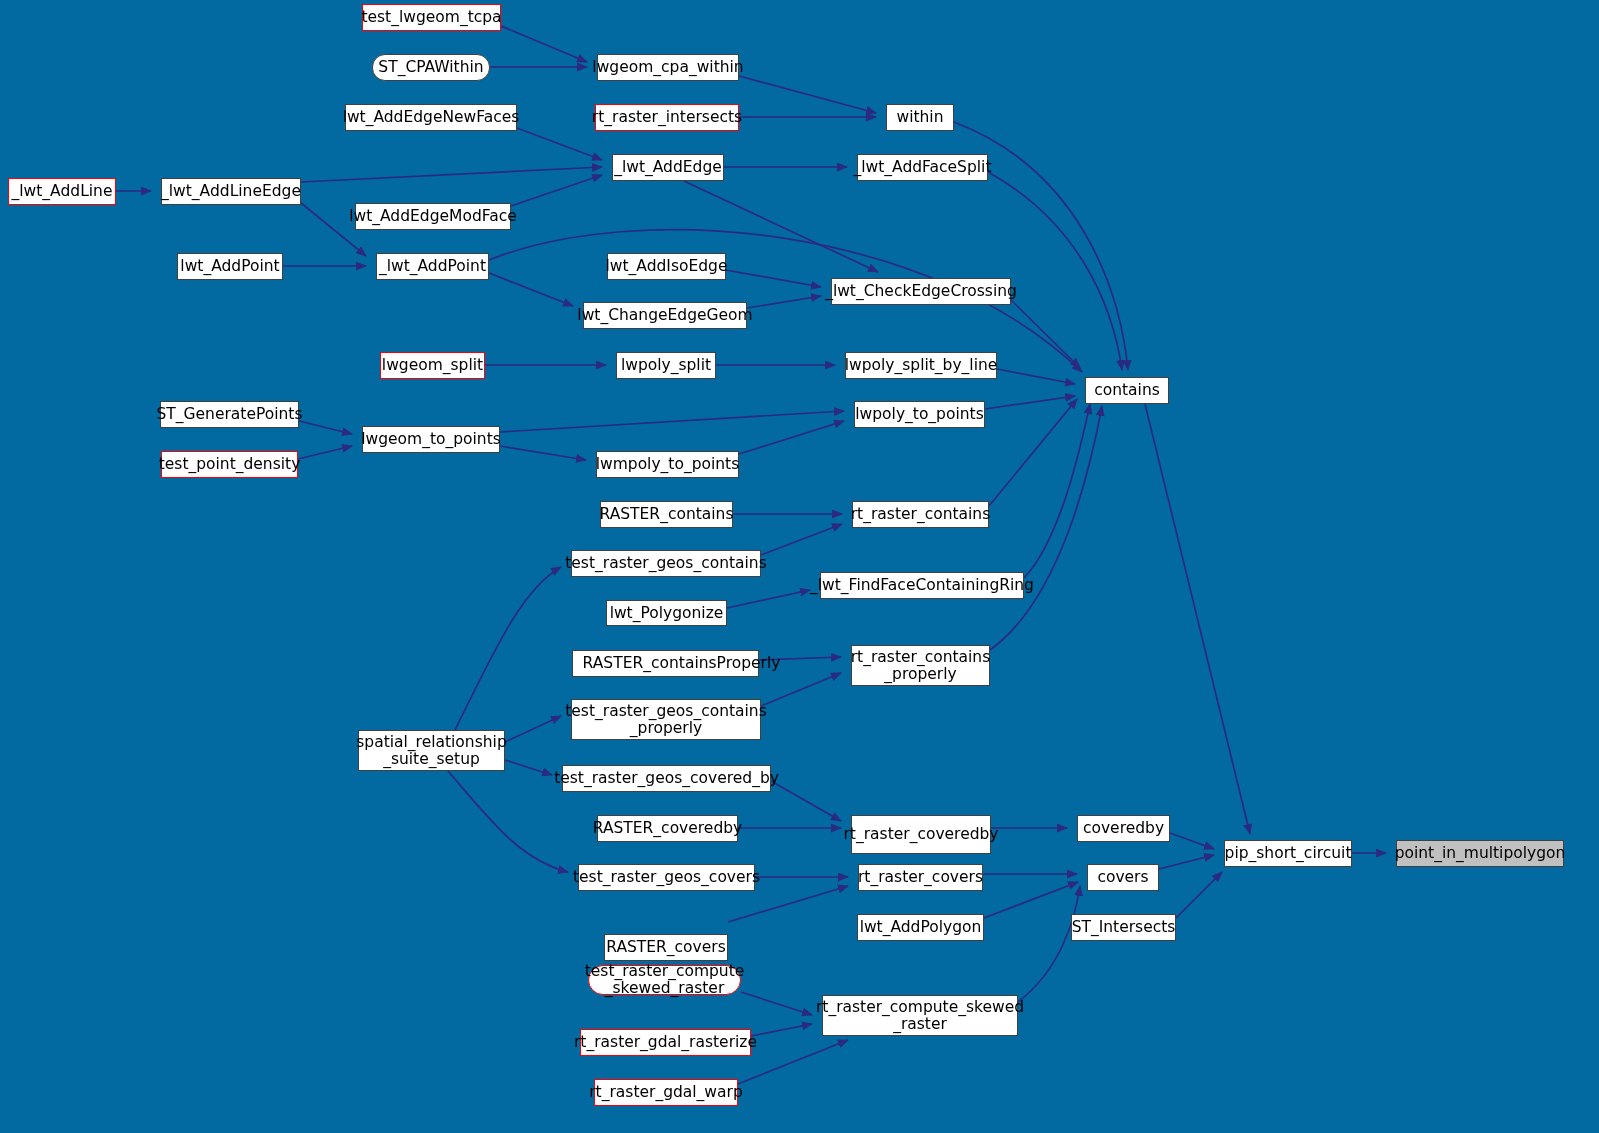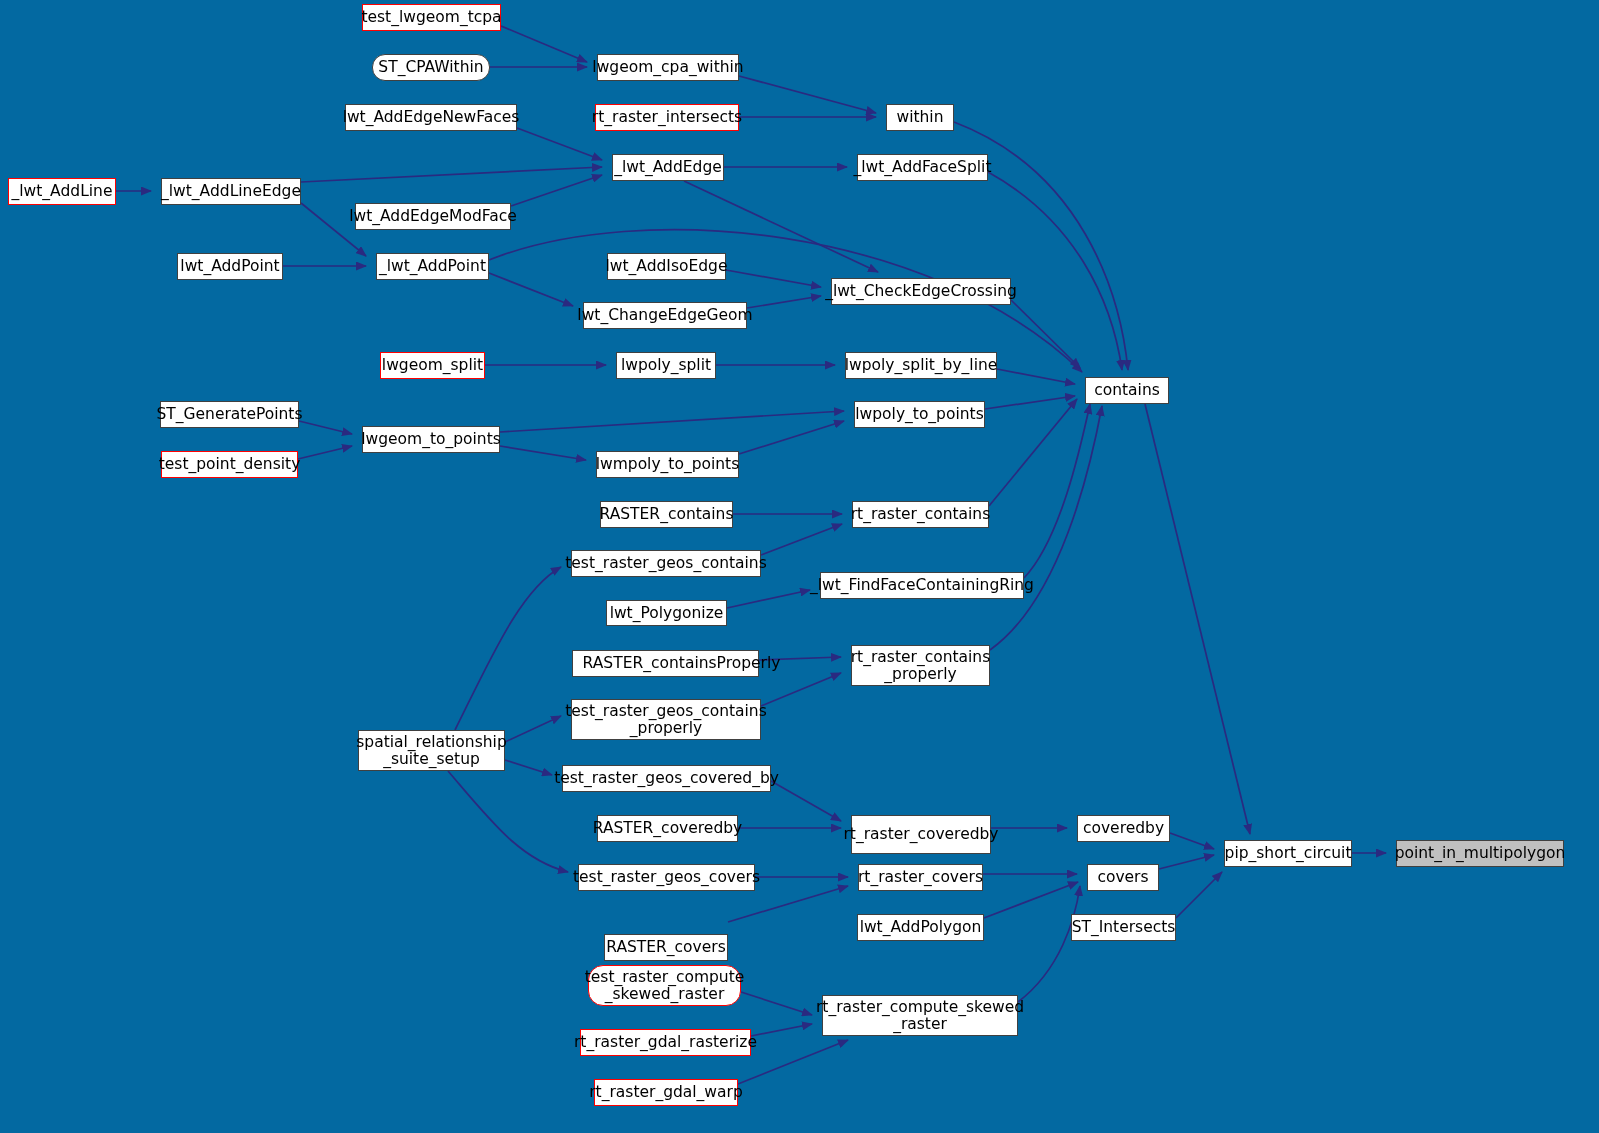--- a/index.html
+++ b/index.html
@@ -144,20 +144,20 @@
       <div class="node" style="left: 851px; top: 815px; width: 140px; height: 39px;"><span class="lbl">rt_raster_coveredby</span></div>
       <div class="node" style="left: 1077px; top: 815px; width: 93px; height: 27px;"><span class="lbl">coveredby</span></div>
       <div class="node" style="left: 1224px; top: 840px; width: 128px; height: 27px;"><span class="lbl">pip_short_circuit</span></div>
       <div class="node gray" style="left: 1396px; top: 840px; width: 168px; height: 27px;"><span class="lbl">point_in_multipolygon</span></div>
       <div class="node" style="left: 578px; top: 864px; width: 177px; height: 27px;"><span class="lbl">test_raster_geos_covers</span></div>
       <div class="node" style="left: 858px; top: 864px; width: 125px; height: 27px;"><span class="lbl">rt_raster_covers</span></div>
       <div class="node" style="left: 1087px; top: 864px; width: 72px; height: 27px;"><span class="lbl">covers</span></div>
       <div class="node" style="left: 604px; top: 914px; width: 124px; height: 27px; margin-top: 20px;"><span class="lbl">RASTER_covers</span></div>
       <div class="node" style="left: 857px; top: 914px; width: 127px; height: 27px;"><span class="lbl">lwt_AddPolygon</span></div>
       <div class="node" style="left: 1071px; top: 914px; width: 105px; height: 27px;"><span class="lbl">ST_Intersects</span></div>
-      <div class="node red" style="left: 588px; top: 965px; width: 153px; height: 41px; border-radius: 15px;"><span class="lbl">test_raster_compute
+      <div class="node red" style="left: 588px; top: 965px; width: 153px; height: 30px; border-radius: 15px;"><span class="lbl">test_raster_compute
 _skewed_raster</span></div>
       <div class="node" style="left: 822px; top: 995px; width: 196px; height: 41px;"><span class="lbl">rt_raster_compute_skewed
 _raster</span></div>
       <div class="node red" style="left: 580px; top: 1029px; width: 171px; height: 27px;"><span class="lbl">rt_raster_gdal_rasterize</span></div>
       <div class="node red" style="left: 594px; top: 1079px; width: 144px; height: 27px;"><span class="lbl">rt_raster_gdal_warp</span></div>
     </div>
 </div>
 
 </body></html>

